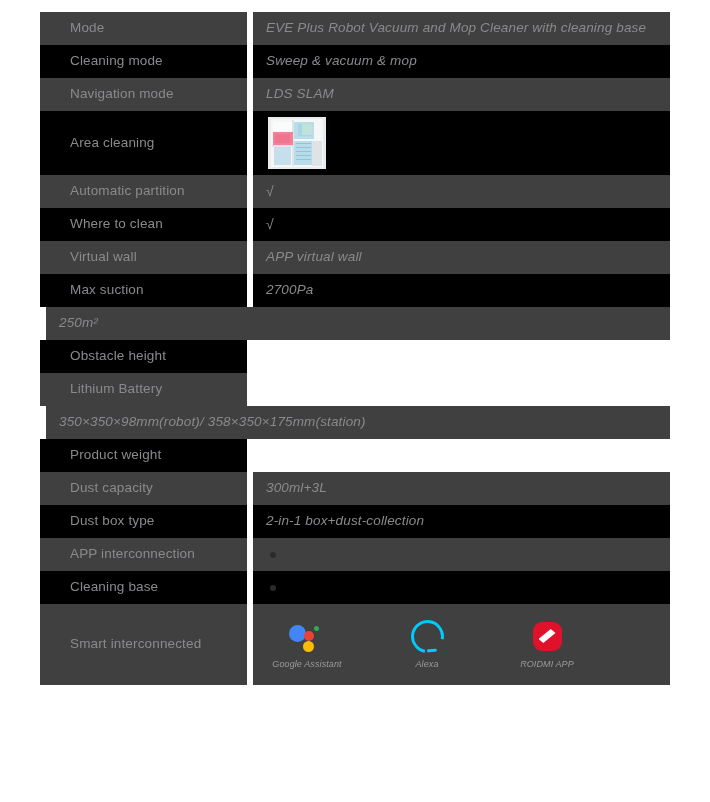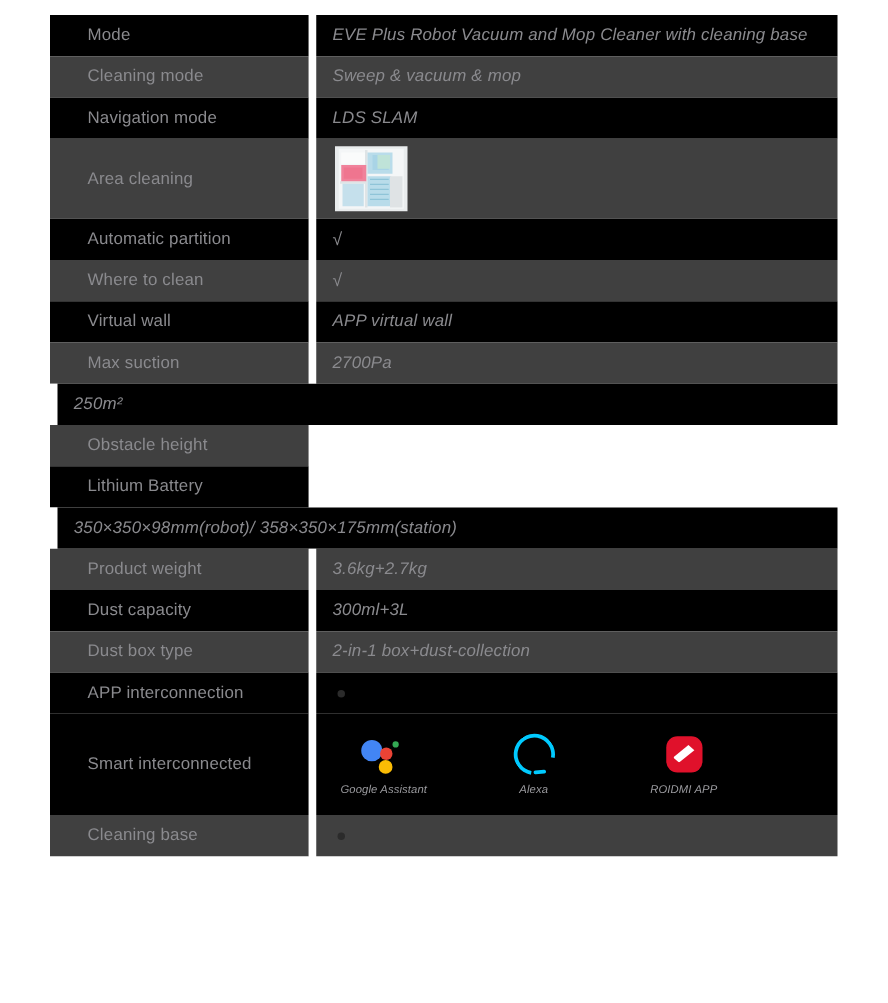--- a/index.html
+++ b/index.html
@@ -56,25 +56,25 @@
 
   .spec-gap {
     width: 6px;
     flex: 0 0 6px;
     background: #ffffff;
   }
 
   
   .shaded .spec-cell-label,
   .shaded .spec-cell-value {
-    background: #000000;
+    background: #404040;
   }
   .plain .spec-cell-label,
   .plain .spec-cell-value {
-    background: #404040;
+    background: #000000;
   }
 
   
   .h-std .spec-cell-label,
   .h-std .spec-cell-value { height: 33px; }
 
   .h-map .spec-cell-label,
   .h-map .spec-cell-value { height: 64px; }
 
   .h-smart .spec-cell-label,
@@ -271,34 +271,40 @@
       <div class="spec-cell-label">Lithium Battery</div>
       <div class="spec-gap"></div>
     </div>
     <div class="spec-row shaded h-std">
       <div class="spec-gap"></div>
       <div class="spec-cell-value">350×350×98mm(robot)/ 358×350×175mm(station)</div>
     </div>
     <div class="spec-row plain h-std">
       <div class="spec-cell-label">Product weight</div>
       <div class="spec-gap"></div>
-      <div class="spec-cell-value">3.6kg+2.7kg</div>
     </div>
     <div class="spec-row shaded h-std">
       <div class="spec-cell-label">Dust capacity</div>
       <div class="spec-gap"></div>
       <div class="spec-cell-value">300ml+3L</div>
     </div>
     <div class="spec-row plain h-std">
       <div class="spec-cell-label">Dust box type</div>
       <div class="spec-gap"></div>
       <div class="spec-cell-value">2-in-1 box+dust-collection</div>
     </div>
     <div class="spec-row shaded h-std">
       <div class="spec-cell-label">APP interconnection</div>
+      <div class="spec-gap"></div>
+      <div class="spec-cell-value">
+        <span class="bullet-mark"></span>
+      </div>
+    </div>
+    <div class="spec-row plain h-std">
+      <div class="spec-cell-label">Cleaning base</div>
       <div class="spec-gap"></div>
       <div class="spec-cell-value">
         <span class="bullet-mark"></span>
       </div>
     </div>
     <div class="spec-row shaded h-smart">
       <div class="spec-cell-label">Smart interconnected</div>
       <div class="spec-gap"></div>
       <div class="spec-cell-value">
         <div class="brand-strip">
@@ -325,20 +331,13 @@
             <div class="brand-icon-box">
               <div class="roidmi-box">
                 <div class="roidmi-blade"></div>
               </div>
             </div>
             <div class="brand-caption">ROIDMI APP</div>
           </div>
         </div>
       </div>
     </div>
-    <div class="spec-row plain h-std">
-      <div class="spec-cell-label">Cleaning base</div>
-      <div class="spec-gap"></div>
-      <div class="spec-cell-value">
-        <span class="bullet-mark"></span>
-      </div>
-    </div>
   </div>
 
 </body></html>

